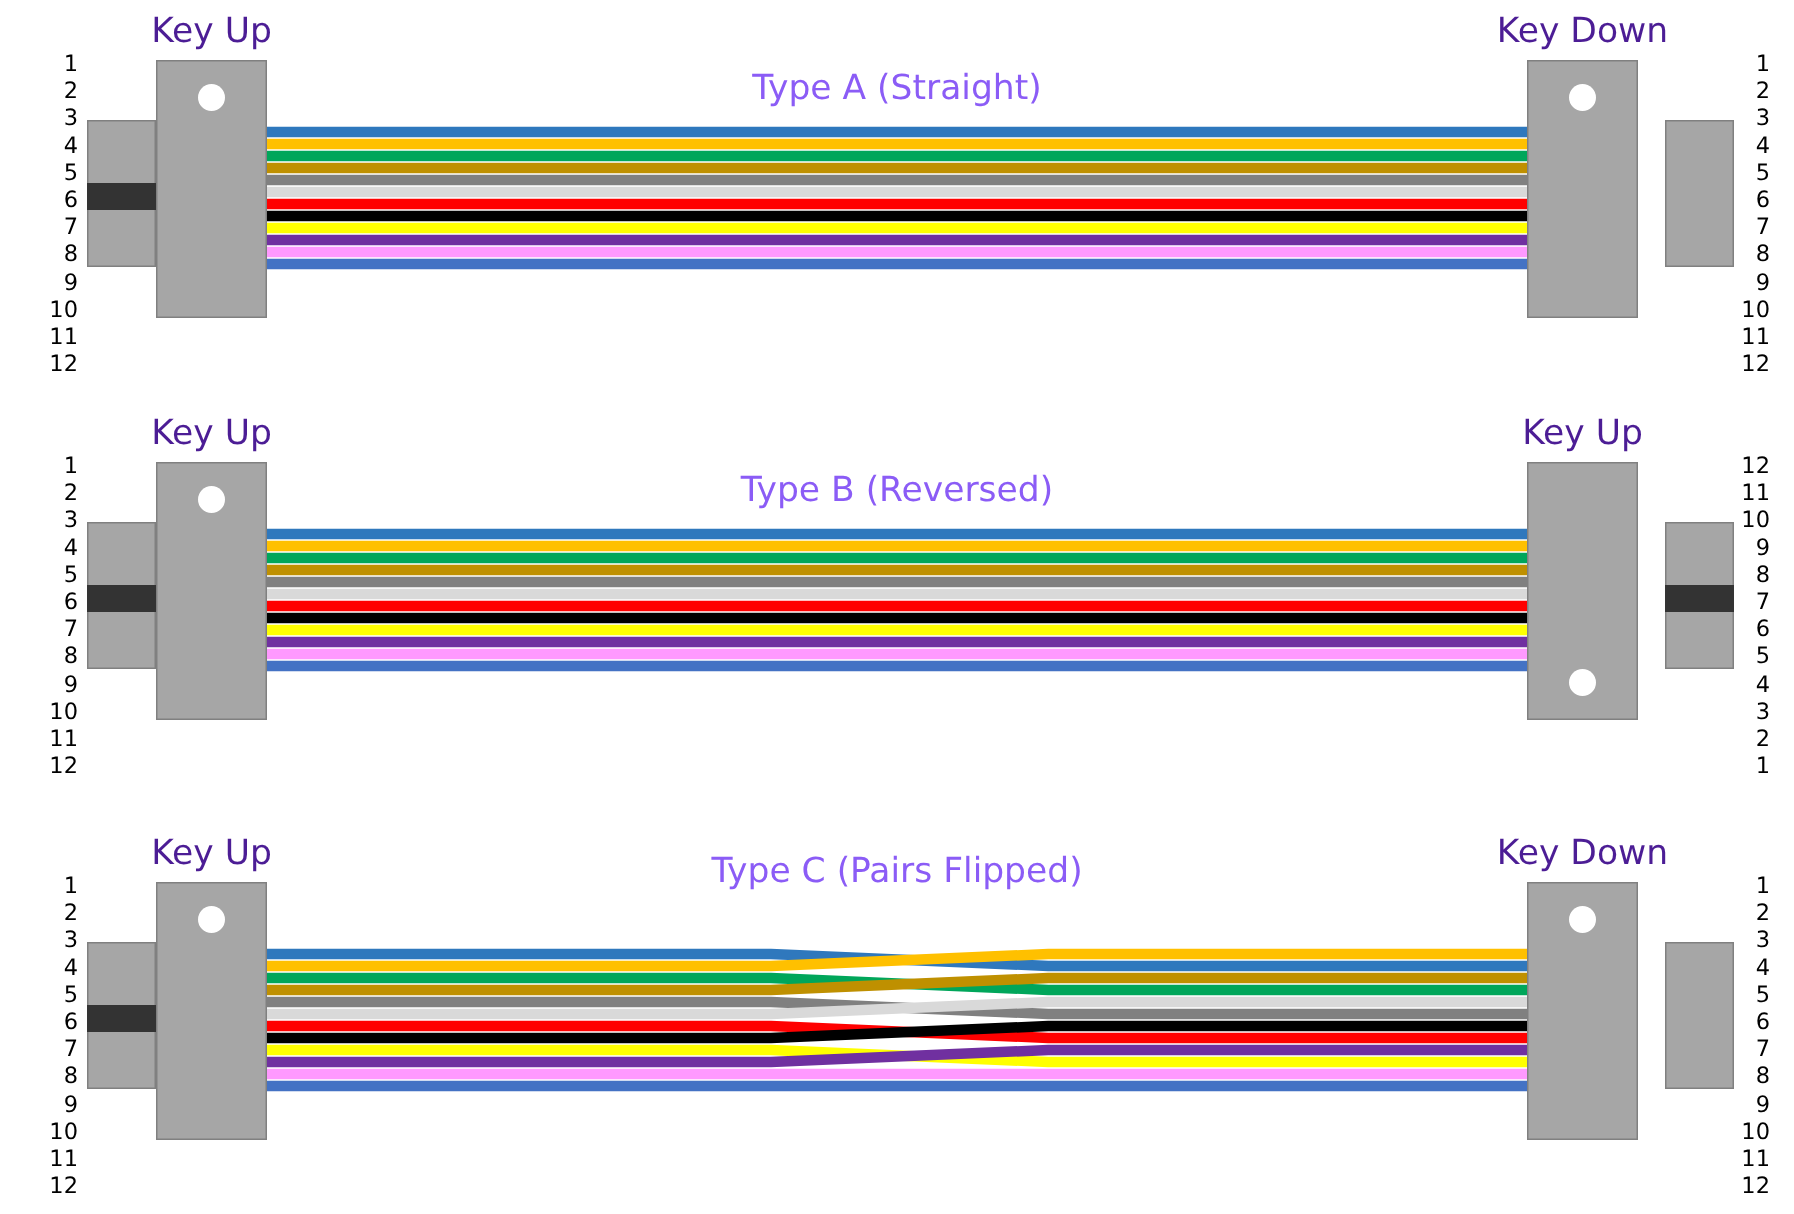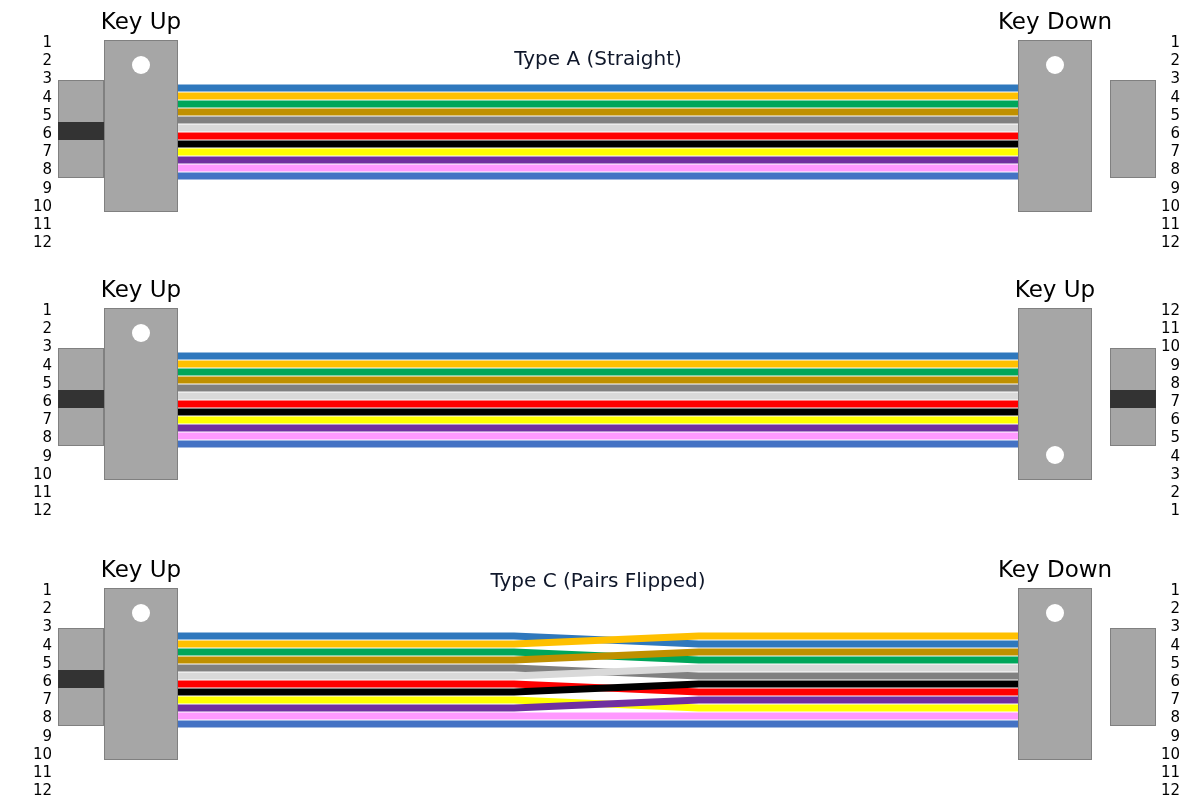--- a/index.html
+++ b/index.html
@@ -1,21 +1,21 @@
 <!DOCTYPE html>
 <html><head>
 <meta charset="utf-8">
 <style>
   html,body{margin:0;padding:0;background:#ffffff;}
   body{width:1196px;height:809px;position:relative;overflow:hidden;
        font-family:"DejaVu Sans","Liberation Sans",sans-serif;}
   .panel{position:absolute;left:0;width:1196px;}
   .panel-title{position:absolute;text-align:center;width:100%;
-       font-size:20px;color:#0f172a;white-space:nowrap;}
-  .key-label{position:absolute;font-size:23px;color:#000000;white-space:nowrap;text-align:center;}
+       font-size:23px;color:#8b5cf6;white-space:nowrap;}
+  .key-label{position:absolute;font-size:23px;color:#4c1d95;white-space:nowrap;text-align:center;}
   .numcol{position:absolute;width:32px;text-align:right;}
   .numcol div{font-size:15px;color:#000;line-height:18.2px;height:18.2px;}
   .conn-body{position:absolute;background:#a6a6a6;border:1px solid #808080;box-sizing:border-box;}
   .conn-tab{position:absolute;background:#a6a6a6;border:1px solid #808080;box-sizing:border-box;}
   .conn-band{position:absolute;background:#333333;}
   .conn-dot{position:absolute;background:#ffffff;border-radius:50%;}
   svg{display:block;}
 </style>
 </head>
 <body>
@@ -69,20 +69,21 @@
         <path d="M0,48 L840,48" stroke="#d9d9d9" stroke-width="7" fill="none"></path>
         <path d="M0,56 L840,56" stroke="#ff0000" stroke-width="7" fill="none"></path>
         <path d="M0,64 L840,64" stroke="#000000" stroke-width="7" fill="none"></path>
         <path d="M0,72 L840,72" stroke="#ffff00" stroke-width="7" fill="none"></path>
         <path d="M0,80 L840,80" stroke="#7030a0" stroke-width="7" fill="none"></path>
         <path d="M0,88 L840,88" stroke="#ff99ff" stroke-width="7" fill="none"></path>
         <path d="M0,96 L840,96" stroke="#4472c4" stroke-width="7" fill="none"></path>
       </svg>
     </div>
     <div class="panel" style="top: 0px; height: 260px;">
+      <div class="panel-title" style="top: 314px; left: 0px;">Type B (Reversed)</div>
       <div class="key-label" style="top: 276px; left: 44px; width: 194px;">Key Up</div>
       <div class="key-label" style="top: 276px; left: 958px; width: 194px;">Key Up</div>
       <div class="numcol" style="top: 301px; left: 20px;">
         <div>1</div>
         <div>2</div>
         <div>3</div>
         <div>4</div>
         <div>5</div>
         <div>6</div>
         <div>7</div>

